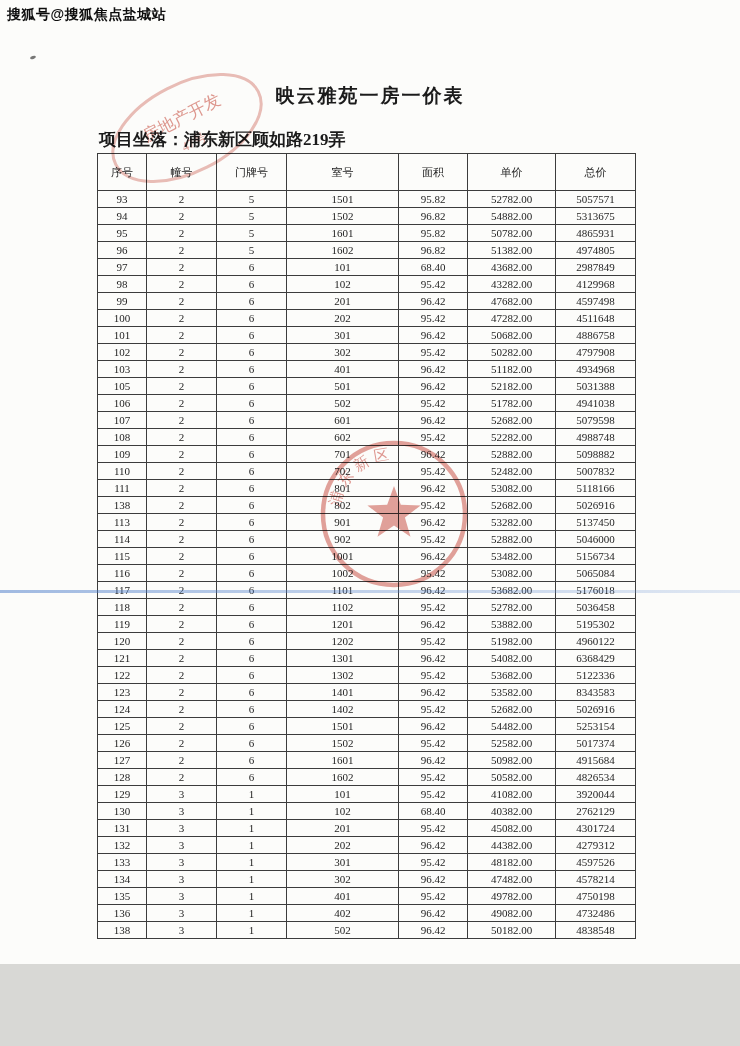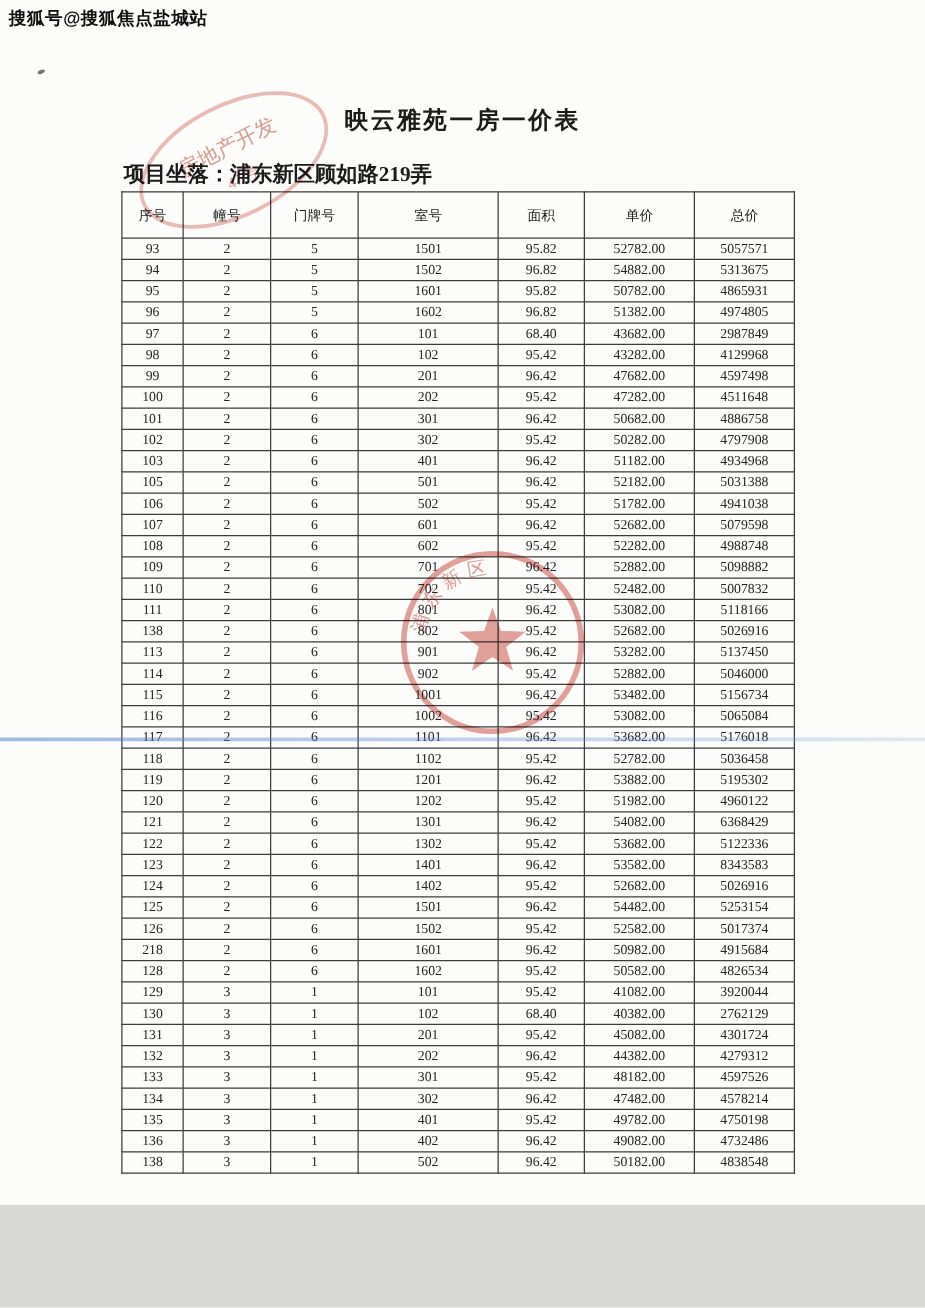--- a/index.html
+++ b/index.html
@@ -349,21 +349,21 @@
         <tr>
           <td>126</td>
           <td>2</td>
           <td>6</td>
           <td>1502</td>
           <td>95.42</td>
           <td>52582.00</td>
           <td>5017374</td>
         </tr>
         <tr>
-          <td>218</td>
+          <td>127</td>
           <td>2</td>
           <td>6</td>
           <td>1601</td>
           <td>96.42</td>
           <td>50982.00</td>
           <td>4915684</td>
         </tr>
         <tr>
           <td>128</td>
           <td>2</td>

